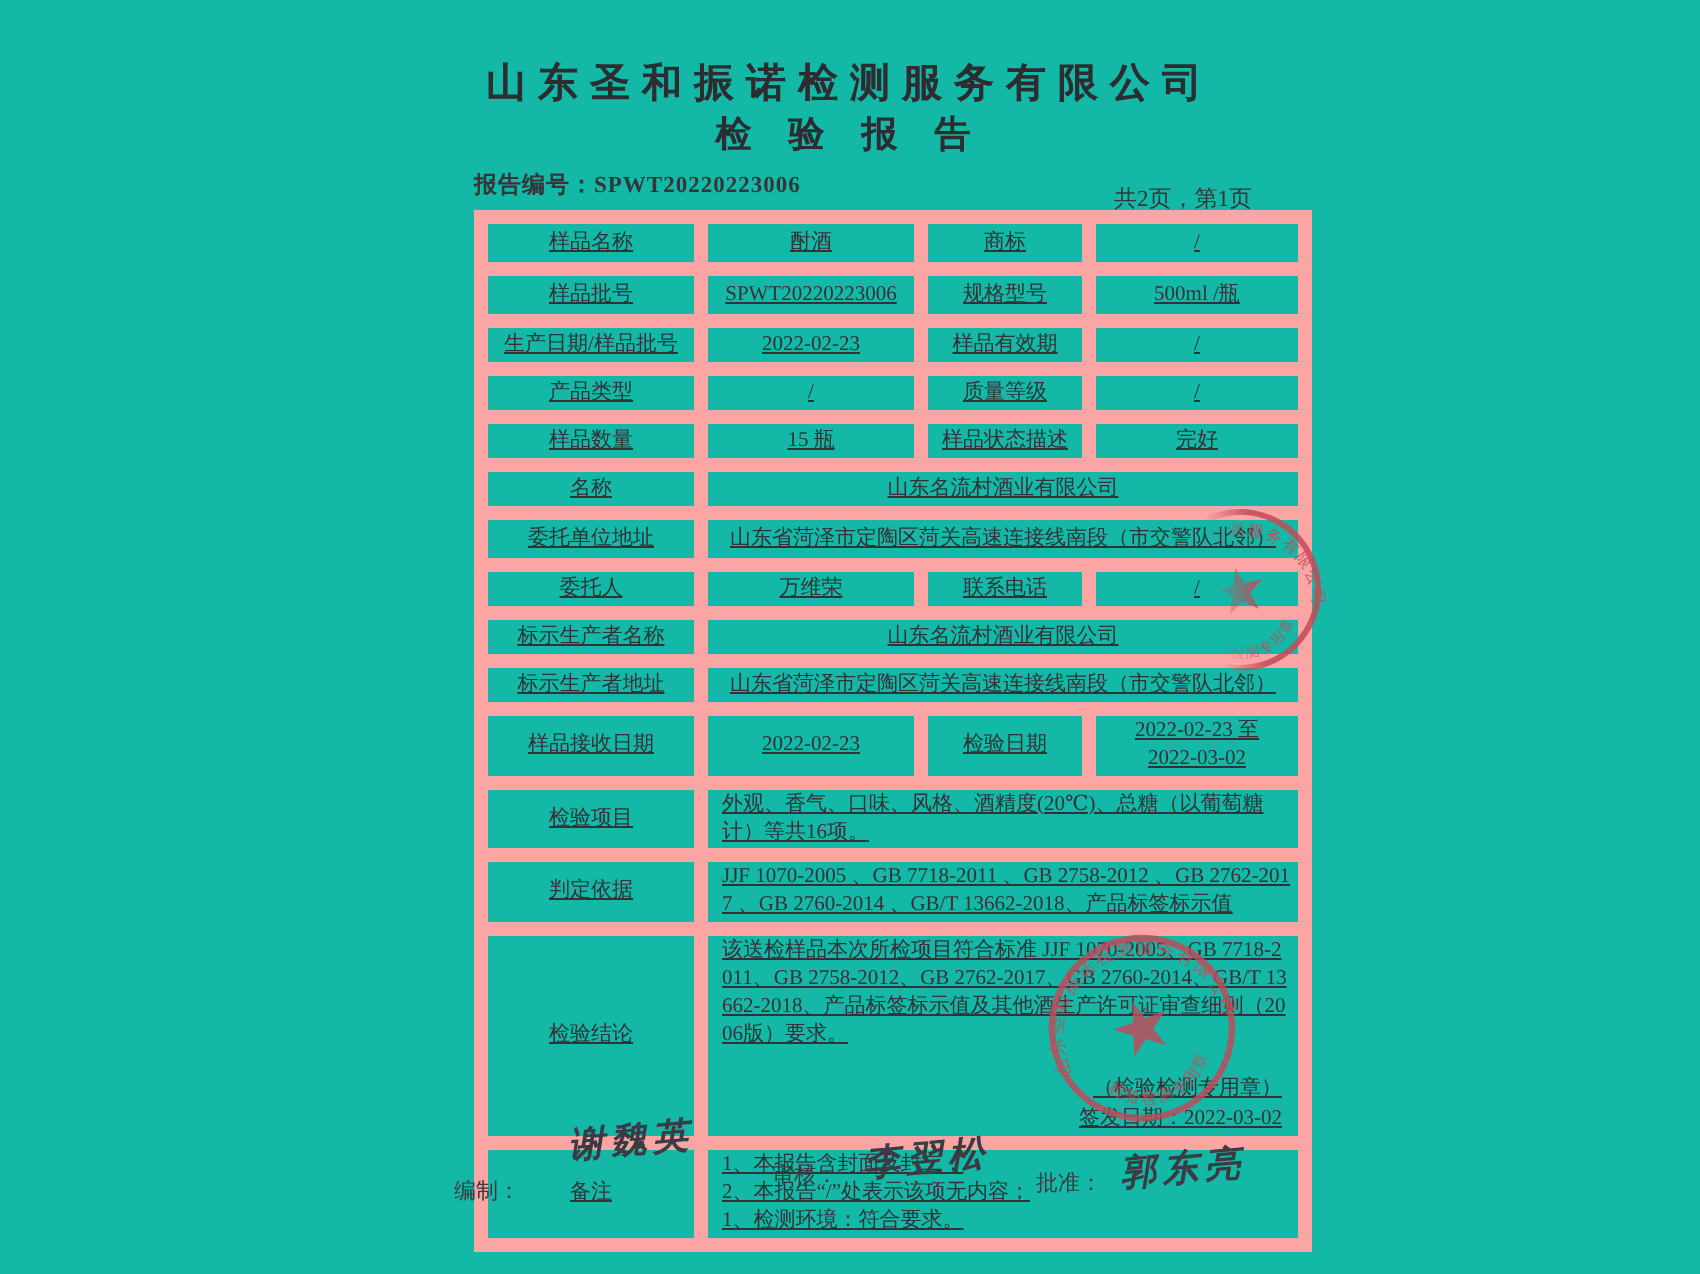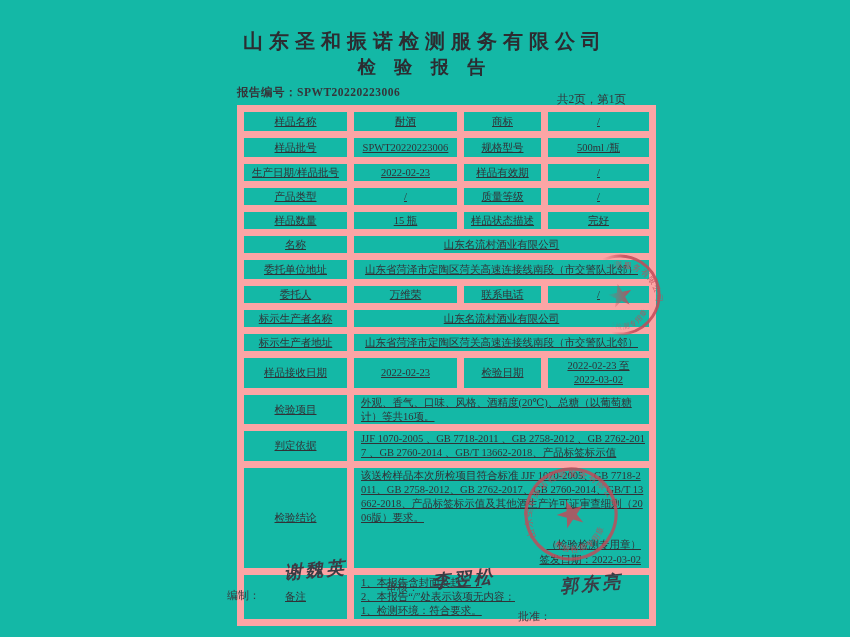--- a/index.html
+++ b/index.html
@@ -197,16 +197,16 @@
     </text>
     <text font-size="7" fill="#c34a58" letter-spacing="1">
       <textPath href="#arcBot2" startOffset="50%" text-anchor="middle">检验检测专用章</textPath>
     </text>
   </svg>
 
   <span class="foot-label" style="left:227px; top:572px;margin-top:16px;">编制：</span>
   <span class="sig" style="left:284px; top:558px;">谢魏英</span>
   <span class="foot-label" style="left:386px; top:580px;">审核：</span>
   <span class="sig" style="left:432px; top:567px;">李翌松</span>
-  <span class="foot-label" style="left:518px; top:584px;margin-top:25px;">批准：</span>
+  <span class="foot-label" style="left:518px; top:584px;">批准：</span>
   <span class="sig" style="left:560px; top:572px;">郭东亮</span>
 
 </div>
 
 </body></html>

